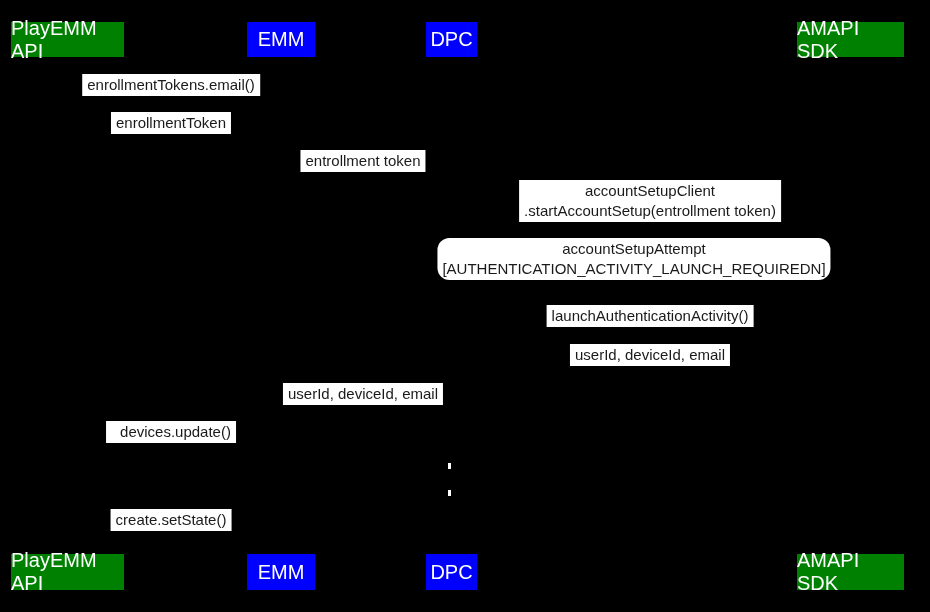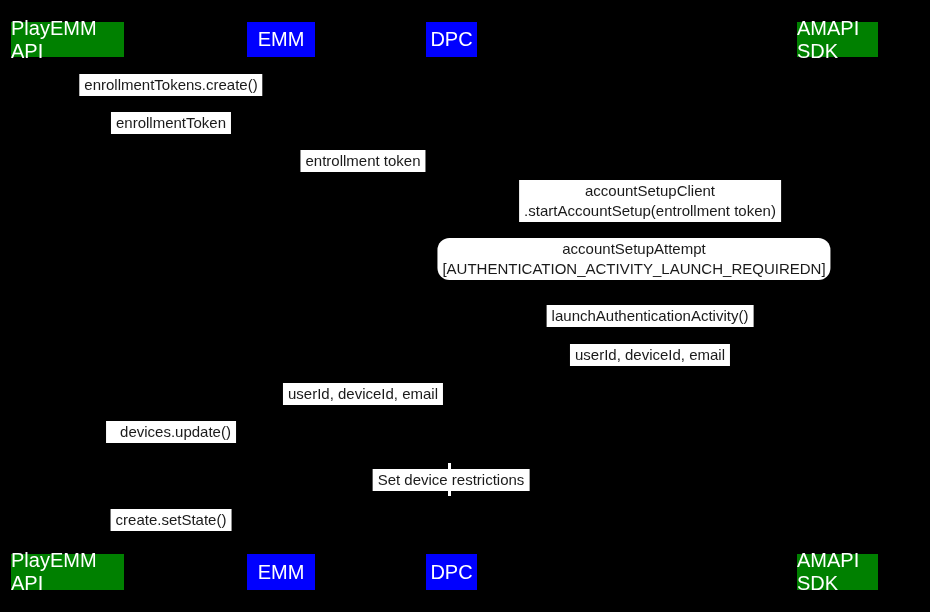--- a/index.html
+++ b/index.html
@@ -25,21 +25,21 @@
     font-size: 20px;
     box-sizing: border-box;
   }
   .pbox.green { background: #008000; }
   .pbox.blue  { background: #0000ff; }
   .row-top    { top: 22px;  height: 35px; }
   .row-bottom { top: 554px; height: 36px; }
   .p-playemm { left: 11px;  width: 113px; }
   .p-emm     { left: 247px; width: 68px;  }
   .p-dpc     { left: 426px; width: 51px;  }
-  .p-amapi   { left: 797px; width: 81px; }
+  .p-amapi   { left: 797px; width: 107px; }
   
   .msg {
     position: absolute;
     transform: translateX(-50%);
     background: #ffffff;
     color: #1a1a1a;
     font-size: 15px;
     line-height: 20px;
     padding: 1px 5px;
     text-align: center;
@@ -70,32 +70,31 @@
 </head>
 <body>
 
 <div class="canvas">
 
   <div class="pbox green row-top p-playemm">PlayEMM API</div>
   <div class="pbox blue row-top p-emm">EMM</div>
   <div class="pbox blue row-top p-dpc">DPC</div>
   <div class="pbox green row-top p-amapi">AMAPI SDK</div>
 
-  <div class="msg m1">enrollmentTokens.create()</div>
+  <div class="msg m1">enrollmentTokens.email()</div>
   <div class="msg m2">enrollmentToken</div>
   <div class="msg m3">entrollment token</div>
   <div class="msg m4">accountSetupClient
 .startAccountSetup(entrollment token)</div>
   <div class="msg m5">accountSetupAttempt
 [AUTHENTICATION_ACTIVITY_LAUNCH_REQUIREDN]</div>
   <div class="msg m6">launchAuthenticationActivity()</div>
   <div class="msg m7">userId, deviceId, email</div>
   <div class="msg m8">userId, deviceId, email</div>
   <div class="msg m9">devices.update()</div>
-  <div class="msg m10">Set device restrictions</div>
   <div class="msg m11">create.setState()</div>
 
   <div class="tick tick-a"></div>
   <div class="tick tick-b"></div>
 
   <div class="pbox green row-bottom p-playemm">PlayEMM API</div>
   <div class="pbox blue row-bottom p-emm">EMM</div>
   <div class="pbox blue row-bottom p-dpc">DPC</div>
   <div class="pbox green row-bottom p-amapi">AMAPI SDK</div>
 

